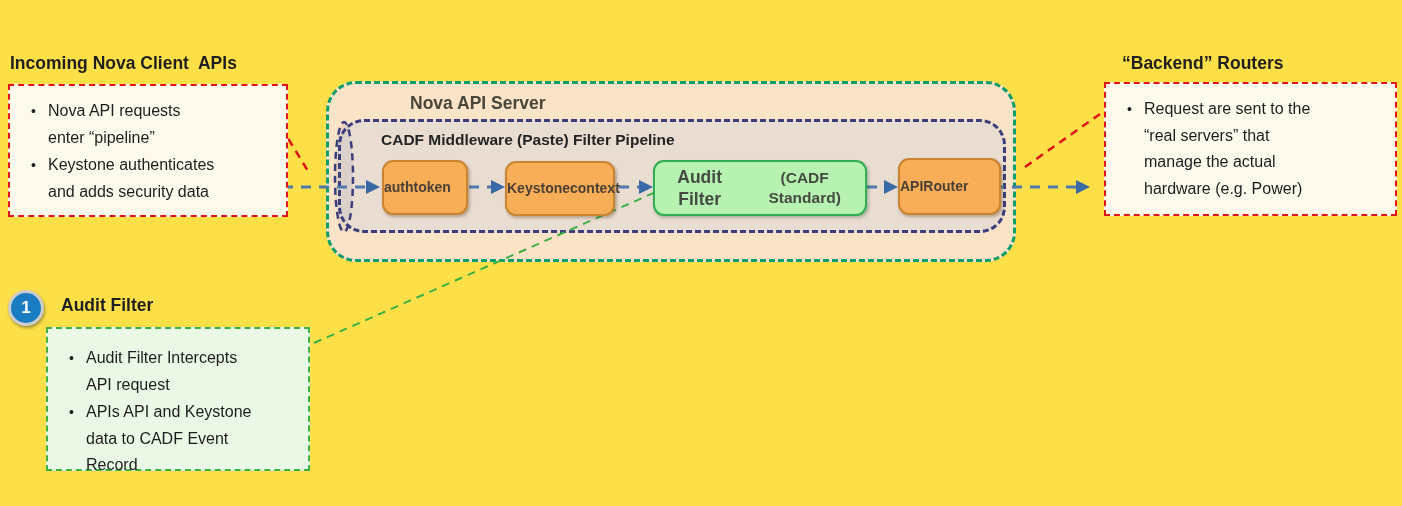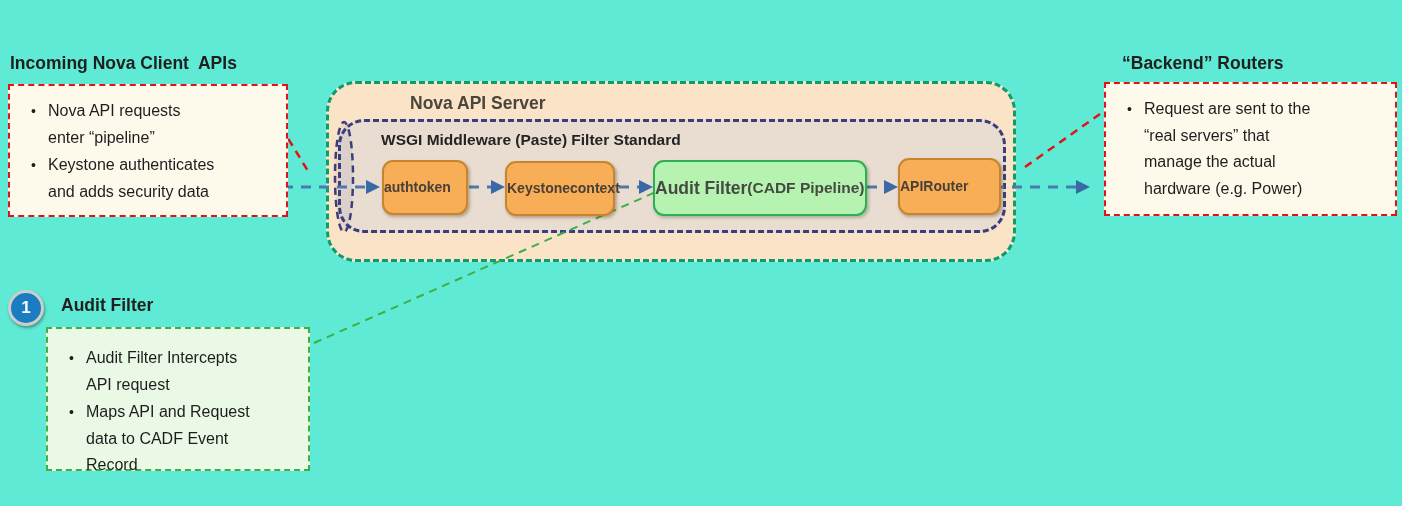--- a/index.html
+++ b/index.html
@@ -1,19 +1,19 @@
 <!DOCTYPE html>
 <html><head>
 <meta charset="utf-8">
 <style>
   html,body{margin:0;padding:0;background:#ffffff;}
   .canvas{
     position:relative;
     width:1402px;height:506px;
-    background:#5eead4;
+    background:#fde047;
     font-family:"Liberation Sans", sans-serif;
     overflow:hidden;
   }
   .abs{position:absolute;}
   
   .h-title{
     font-weight:bold;font-size:17.5px;color:#1f1f1f;
     white-space:pre;z-index:3;
   }
   
@@ -122,21 +122,21 @@
 manage the actual
 hardware (e.g. Power)</li>
     </ul>
   </div>
 
   <div class="abs server-box" style="left:326px;top:81px;width:690px;height:181px;">
     <div class="server-title">Nova API Server</div>
   </div>
 
   <div class="abs pipeline-box" style="left:338px;top:119px;width:668px;height:114px;">
-    <div class="pipeline-title">WSGI Middleware (Paste) Filter Standard</div>
+    <div class="pipeline-title">CADF Middleware (Paste) Filter Pipeline</div>
   </div>
 
   <svg class="lines" width="1402" height="506" viewBox="0 0 1402 506">
 
     <ellipse cx="344" cy="177" rx="9" ry="55" fill="rgba(58,63,124,0.07)" stroke="#3a3f7c" stroke-width="2.5" stroke-dasharray="7 5"></ellipse>
 
     <line x1="281" y1="127" x2="308" y2="171" stroke="#e01418" stroke-width="2.5" stroke-dasharray="8 6"></line>
     <line x1="1025" y1="167" x2="1100" y2="114" stroke="#e01418" stroke-width="2.5" stroke-dasharray="8 6"></line>
 
     <line x1="314" y1="343" x2="658" y2="191" stroke="#3cb044" stroke-width="2" stroke-dasharray="8 6"></line>
@@ -161,32 +161,32 @@
   <div class="abs stage stage-orange" style="left:382px;top:160px;width:86px;height:55px;">
     <div class="l">auth</div>
     <div class="l">token</div>
   </div>
   <div class="abs stage stage-orange" style="left:505px;top:161px;width:110px;height:55px;">
     <div class="l">Keystone</div>
     <div class="l">context</div>
   </div>
   <div class="abs stage stage-green" style="left:653px;top:160px;width:214px;height:56px;">
     <div class="l l1">Audit Filter</div>
-    <div class="l l2">(CADF Pipeline)</div>
+    <div class="l l2">(CADF Standard)</div>
   </div>
   <div class="abs stage stage-orange" style="left:898px;top:158px;width:103px;height:57px;">
     <div class="l">API</div>
     <div class="l">Router</div>
   </div>
 
   <div class="abs badge" style="left:8px;top:290px;">1</div>
   <div class="abs h-title" style="left:61px;top:295px;">Audit Filter</div>
   <div class="abs note note-green" style="left:46px;top:327px;width:264px;height:144px;padding-top:16px;">
     <ul>
       <li>Audit Filter Intercepts
 API request</li>
-      <li>Maps API and Request
+      <li>APIs API and Keystone
 data to CADF Event
 Record</li>
     </ul>
   </div>
 
 </div>
 
 </body></html>

